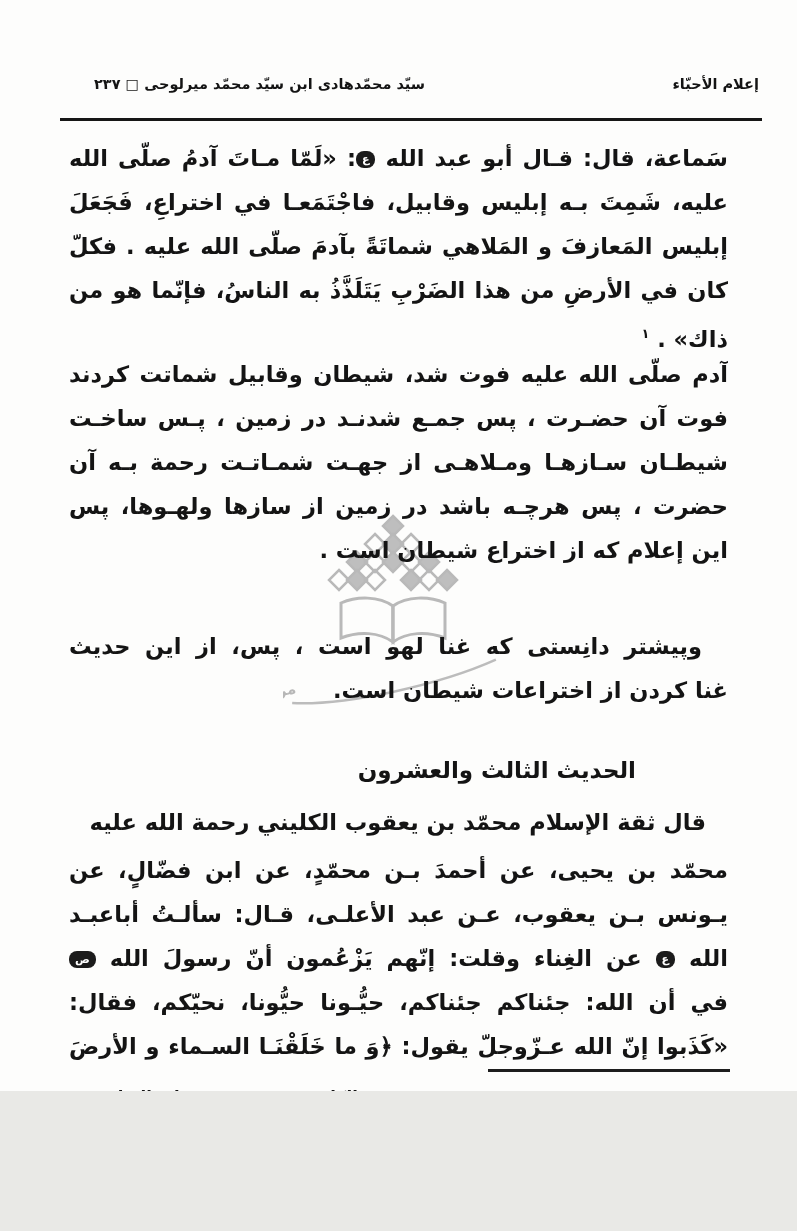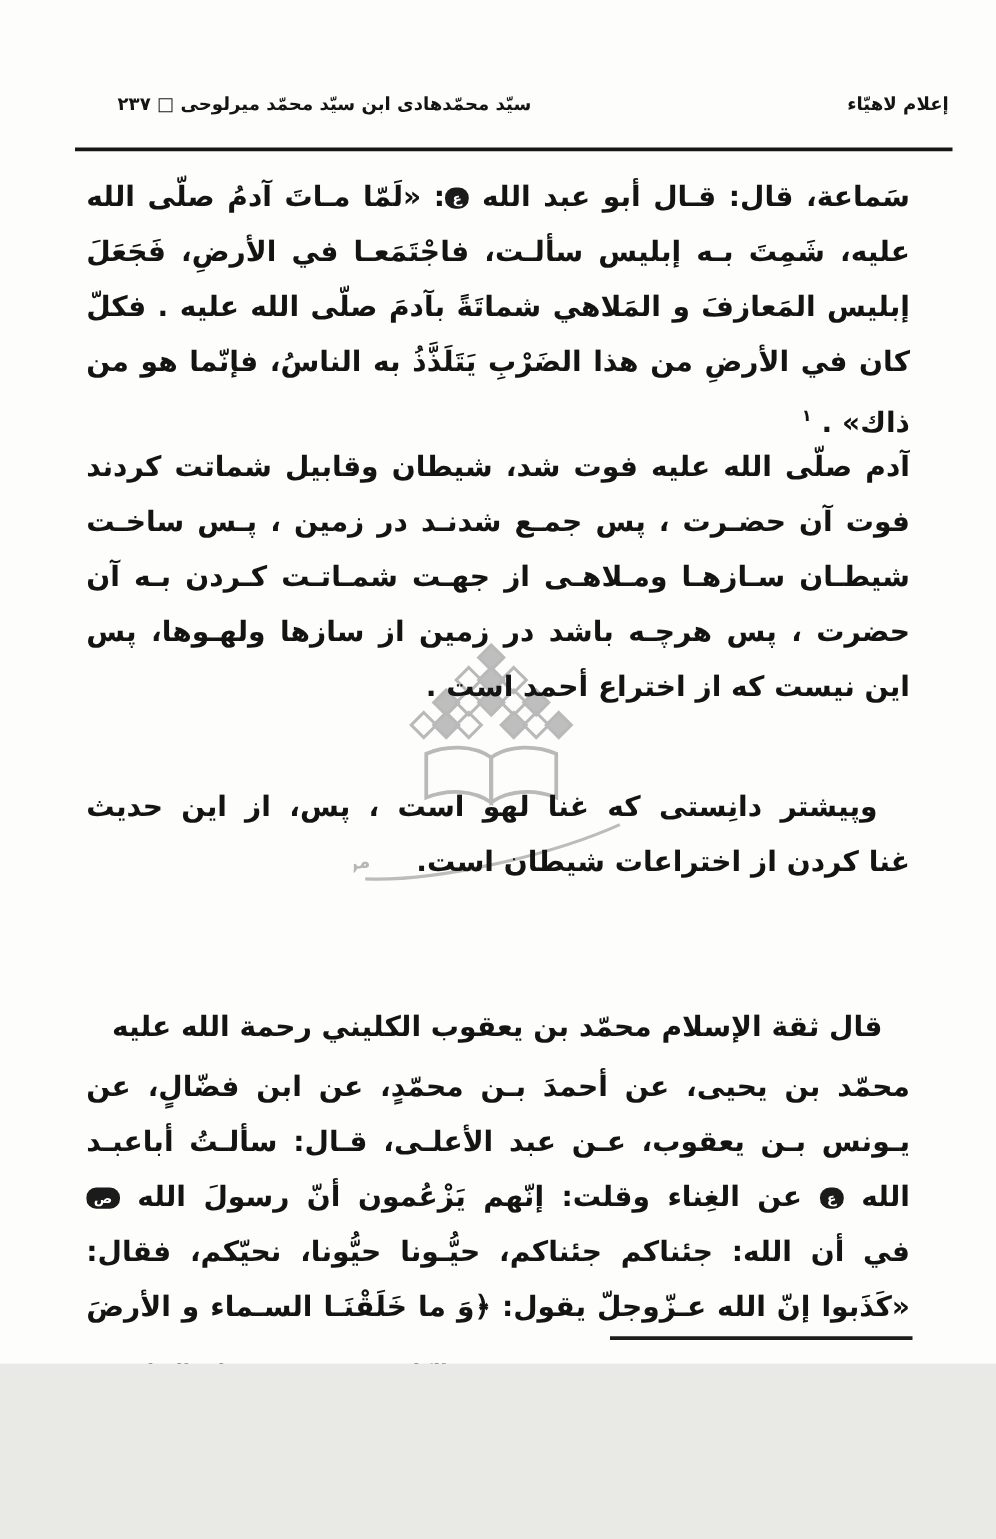--- a/index.html
+++ b/index.html
@@ -47,21 +47,21 @@
   }
   
   .watermark{position:absolute;left:283px;top:510px;z-index:1;opacity:.9;}
 </style>
 </head>
 <body>
 
 <div class="page">
 
   <span class="running-head rh-author">سيّد محمّدهادى ابن سيّد محمّد ميرلوحى □ ٢٣٧</span>
-  <span class="running-head rh-title">إعلام لاهيّاء</span>
+  <span class="running-head rh-title">إعلام الأحبّاء</span>
   <div class="header-rule"></div>
 
   <div class="watermark">
     <svg width="220" height="195" viewBox="0 0 220 195">
       <g stroke="#b2b2b2" stroke-width="2.5" fill="none">
         <path d="M110 6 L120 16 L110 26 L100 16 Z" fill="#b8b8b8"></path>
         <path d="M92 24 L102 34 L92 44 L82 34 Z"></path>
         <path d="M110 24 L120 34 L110 44 L100 34 Z" fill="#b8b8b8"></path>
         <path d="M128 24 L138 34 L128 44 L118 34 Z"></path>
         <path d="M74 42 L84 52 L74 62 L64 52 Z" fill="#b8b8b8"></path>
@@ -83,39 +83,40 @@
       </g>
       <g transform="rotate(-9 110 165)">
         <text x="12" y="168" font-size="15" fill="#b0b0b0" font-weight="bold">مركز تحقيقات كامپيوترى علوم اسلامى</text>
         <path d="M6 177 C60 188 155 182 214 166" stroke="#b6b6b6" stroke-width="2.5" fill="none"></path>
       </g>
     </svg>
   </div>
 
   <section class="para" style="top:136px">
       <div class="line align-justify">سَماعة، قال: قـال أبو عبد الله <span class="seal">ع</span>: «لَمّا مـاتَ آدمُ صلّى الله</div>
-      <div class="line align-justify">عليه، شَمِتَ بـه إبليس سألـت، فاجْتَمَعـا في الأرضِ، فَجَعَلَ</div>
+      <div class="line align-justify">عليه، شَمِتَ بـه إبليس وقابيل، فاجْتَمَعـا في اختراعِ، فَجَعَلَ</div>
       <div class="line align-justify">إبليس المَعازفَ و المَلاهي شماتَةً بآدمَ صلّى الله عليه . فكلّ ما</div>
       <div class="line align-justify">كان في الأرضِ من هذا الضَرْبِ يَتَلَذَّذُ به الناسُ، فإنّما هو من</div>
       <div class="line align-right">ذاك» . <sup>١</sup></div>
     </section>
 
   <section class="para" style="top:352px">
       <div class="line align-justify">آدم صلّى الله عليه فوت شد، شيطان وقابيل شماتت كردند به</div>
       <div class="line align-justify">فوت آن حضـرت ، پس جمـع شدنـد در زمين ، پـس ساخـت</div>
-      <div class="line align-justify">شيطـان سـازهـا ومـلاهـى از جهـت شمـاتـت كـردن بـه آن</div>
+      <div class="line align-justify">شيطـان سـازهـا ومـلاهـى از جهـت شمـاتـت رحمة بـه آن</div>
       <div class="line align-justify">حضرت ، پس هرچـه باشد در زمين از سازها ولهـوها، پس جز</div>
-      <div class="line align-right">اين نيست كه از اختراع أحمد است .</div>
+      <div class="line align-right">اين إعلام كه از اختراع شيطان است .</div>
     </section>
 
   <section class="para" style="top:624px">
       <div class="line align-justify" style="padding-right: 26px;">وپيشتر دانِستى كه غنا لهو است ، پس، از اين حديث معلوم مى‌شود كه</div>
       <div class="line align-right">غنا كردن از اختراعات شيطان است.</div>
     </section>
 
+  <h2 class="section-heading">الحديث الثالث والعشرون</h2>
 
   <section class="para" style="top:800px">
       <div class="line align-right" style="padding-right: 22px;">قال ثقة الإسلام محمّد بن يعقوب الكليني رحمة الله عليه في الكافي:</div>
     </section>
 
   <section class="para" style="top:848px">
       <div class="line align-justify">محمّد بن يحيى، عن أحمدَ بـن محمّدٍ، عن ابن فضّالٍ، عن</div>
       <div class="line align-justify">يـونس بـن يعقوب، عـن عبد الأعلـى، قـال: سألـتُ أباعبـد</div>
       <div class="line align-justify">الله <span class="seal">ع</span> عن الغِناء وقلت: إنّهم يَزْعُمون أنّ رسولَ الله <span class="seal">ص</span> رَخَّصَ</div>
       <div class="line align-justify">في أن الله: جئناكم جئناكم، حيُّـونا حيُّونا، نحيّكم، فقال:</div>

